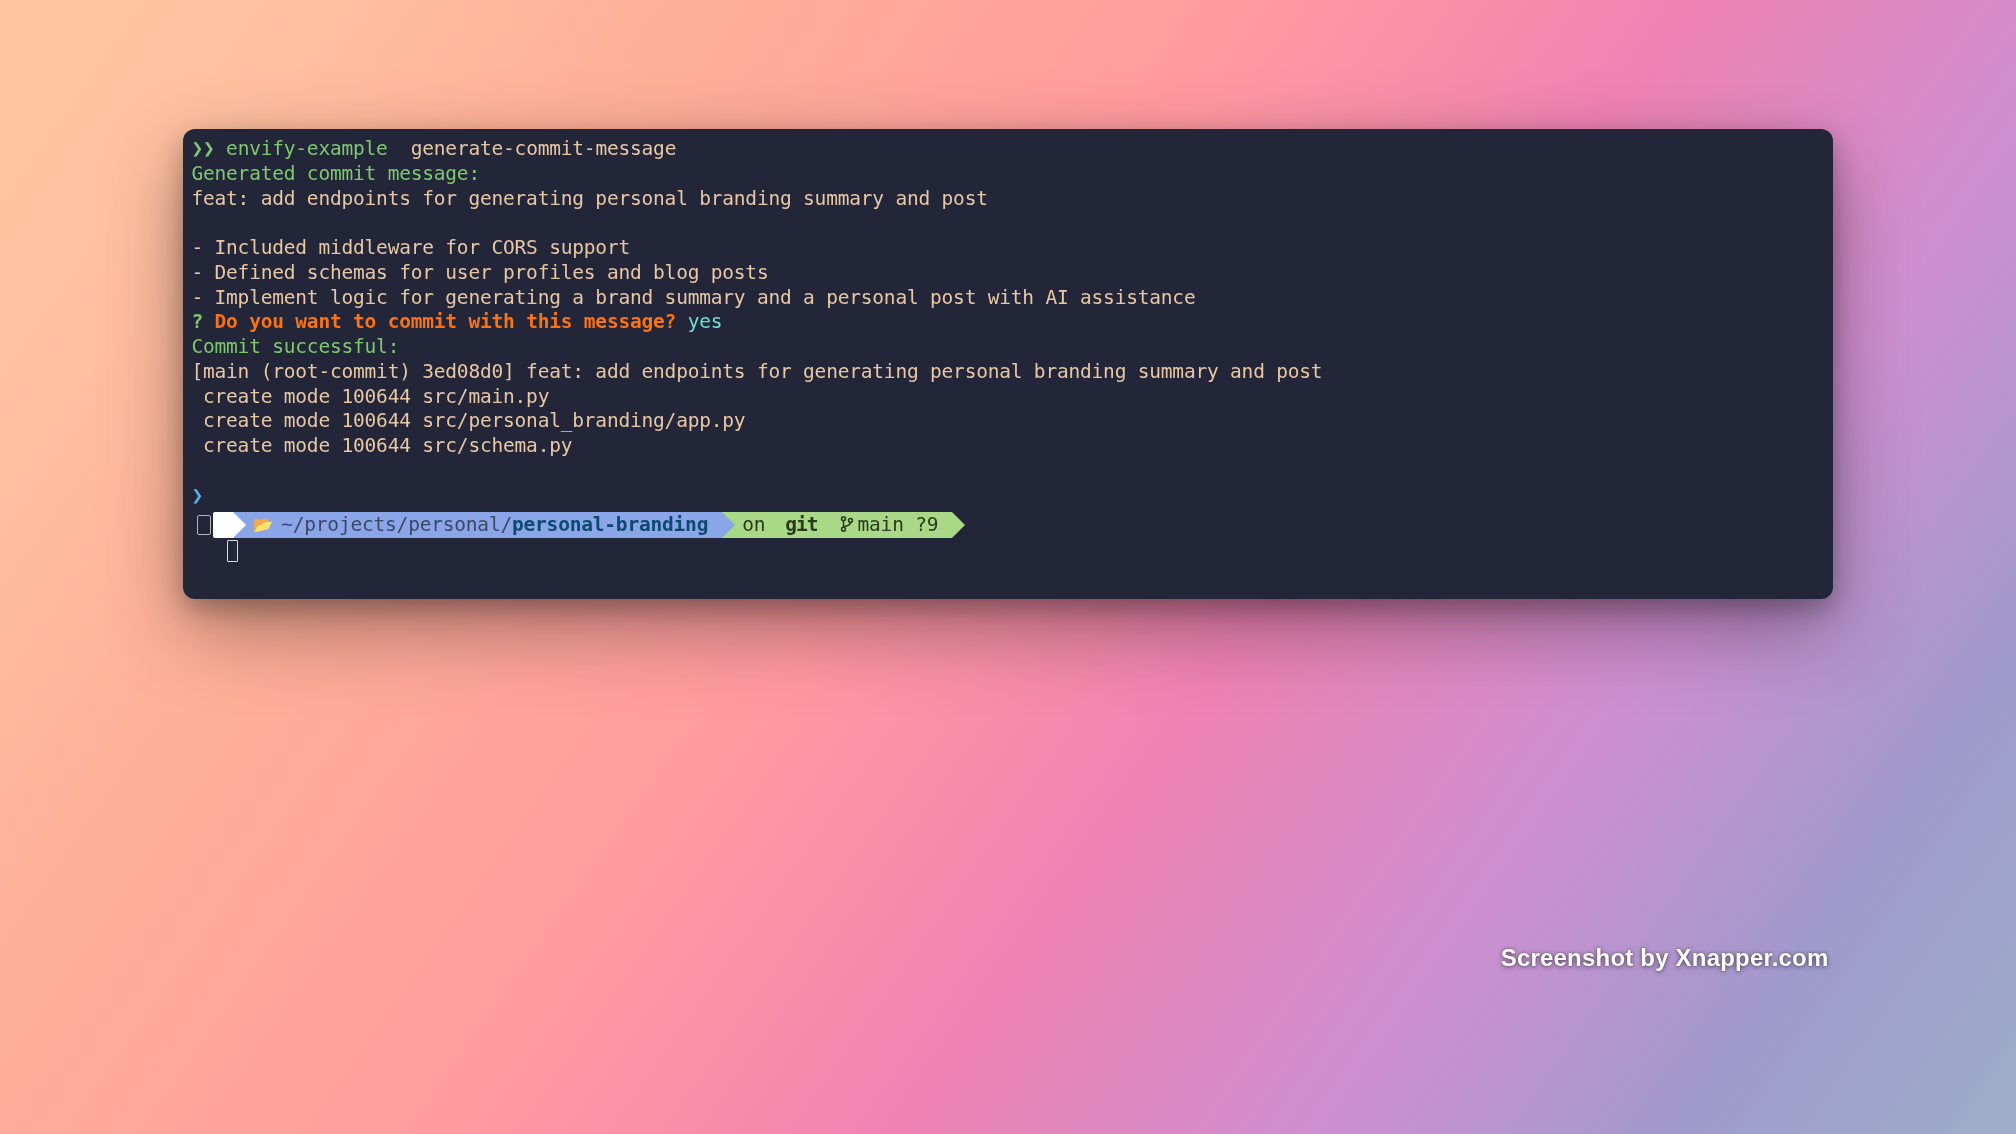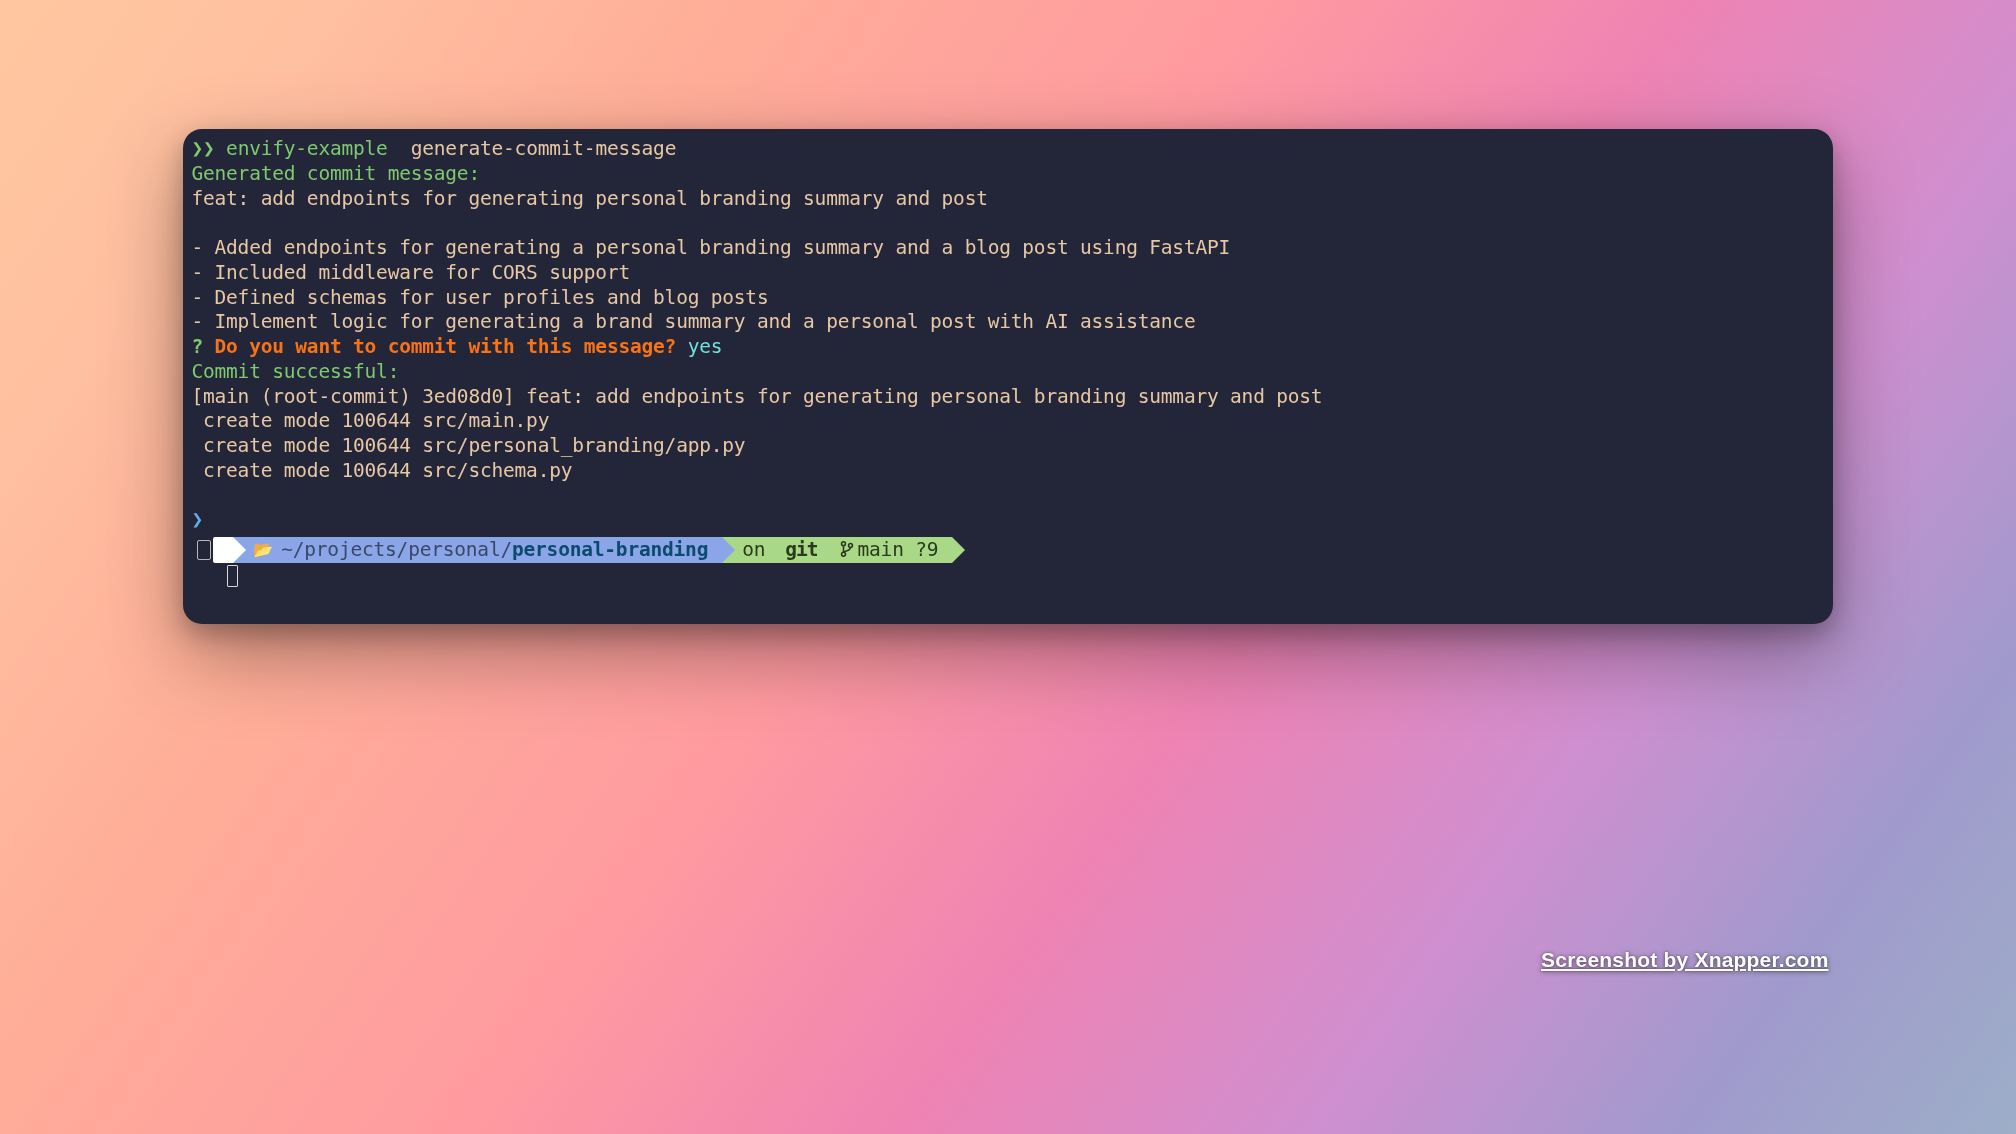--- a/index.html
+++ b/index.html
@@ -19,21 +19,21 @@
     display: flex;
     align-items: flex-start;
     justify-content: center;
     padding-top: 6.4%;
     position: relative;
   }
 
   .terminal {
     width: 81.8%;
     background: #222638;
-    border-radius: 19px;
+    border-radius: 12px;
     box-shadow: 0 30px 80px rgba(0,0,0,0.35),
                 0 10px 25px rgba(0,0,0,0.25);
     padding: 8px 8px 30px 8px;
     color: #e8c7a5;
     font-size: 19.5px;
     line-height: 1.27;
     letter-spacing: -0.2px;
     overflow: hidden;
   }
 
@@ -133,41 +133,39 @@
     border: 1.5px solid #d8d8d8;
     border-radius: 1px;
   }
 
   .watermark {
     position: absolute;
     right: 9.3%;
     bottom: 14.3%;
     color: #ffffff;
     font-family: -apple-system, "Segoe UI", sans-serif;
-    font-size: 21px;
+    font-size: 24px;
     font-weight: 600;
     text-shadow: 0 1px 5px rgba(0,0,0,.5), 0 0 2px rgba(0,0,0,.4);
     letter-spacing: 0.2px;
-    text-decoration: underline;
   }
 
   
   svg.branch { width: 14px; height: 18px; vertical-align: -2px; }
 </style>
 </head>
 <body>
 
 <div class="terminal">
 
   <div class="line"><span class="prompt-arrow-left">❯</span><span class="green bold">❯</span> <span class="green">envify-example</span>  <span class="cream">generate-commit-message</span></div>
 
   <div class="line green">Generated commit message:</div>
   <div class="line cream">feat: add endpoints for generating personal branding summary and post</div>
   <div class="line">&nbsp;</div>
-  <div class="line cream">- Added endpoints for generating a personal branding summary and a blog post using FastAPI</div>
   <div class="line cream">- Included middleware for CORS support</div>
   <div class="line cream">- Defined schemas for user profiles and blog posts</div>
   <div class="line cream">- Implement logic for generating a brand summary and a personal post with AI assistance</div>
 
   <div class="line"><span class="green bold">?</span> <span class="white bold">Do you want to commit with this message?</span> <span class="cyan">yes</span></div>
 
   <div class="line green">Commit successful:</div>
   <div class="line cream">[main (root-commit) 3ed08d0] feat: add endpoints for generating personal branding summary and post</div>
   <div class="line cream"> create mode 100644 src/main.py</div>
   <div class="line cream"> create mode 100644 src/personal_branding/app.py</div>

